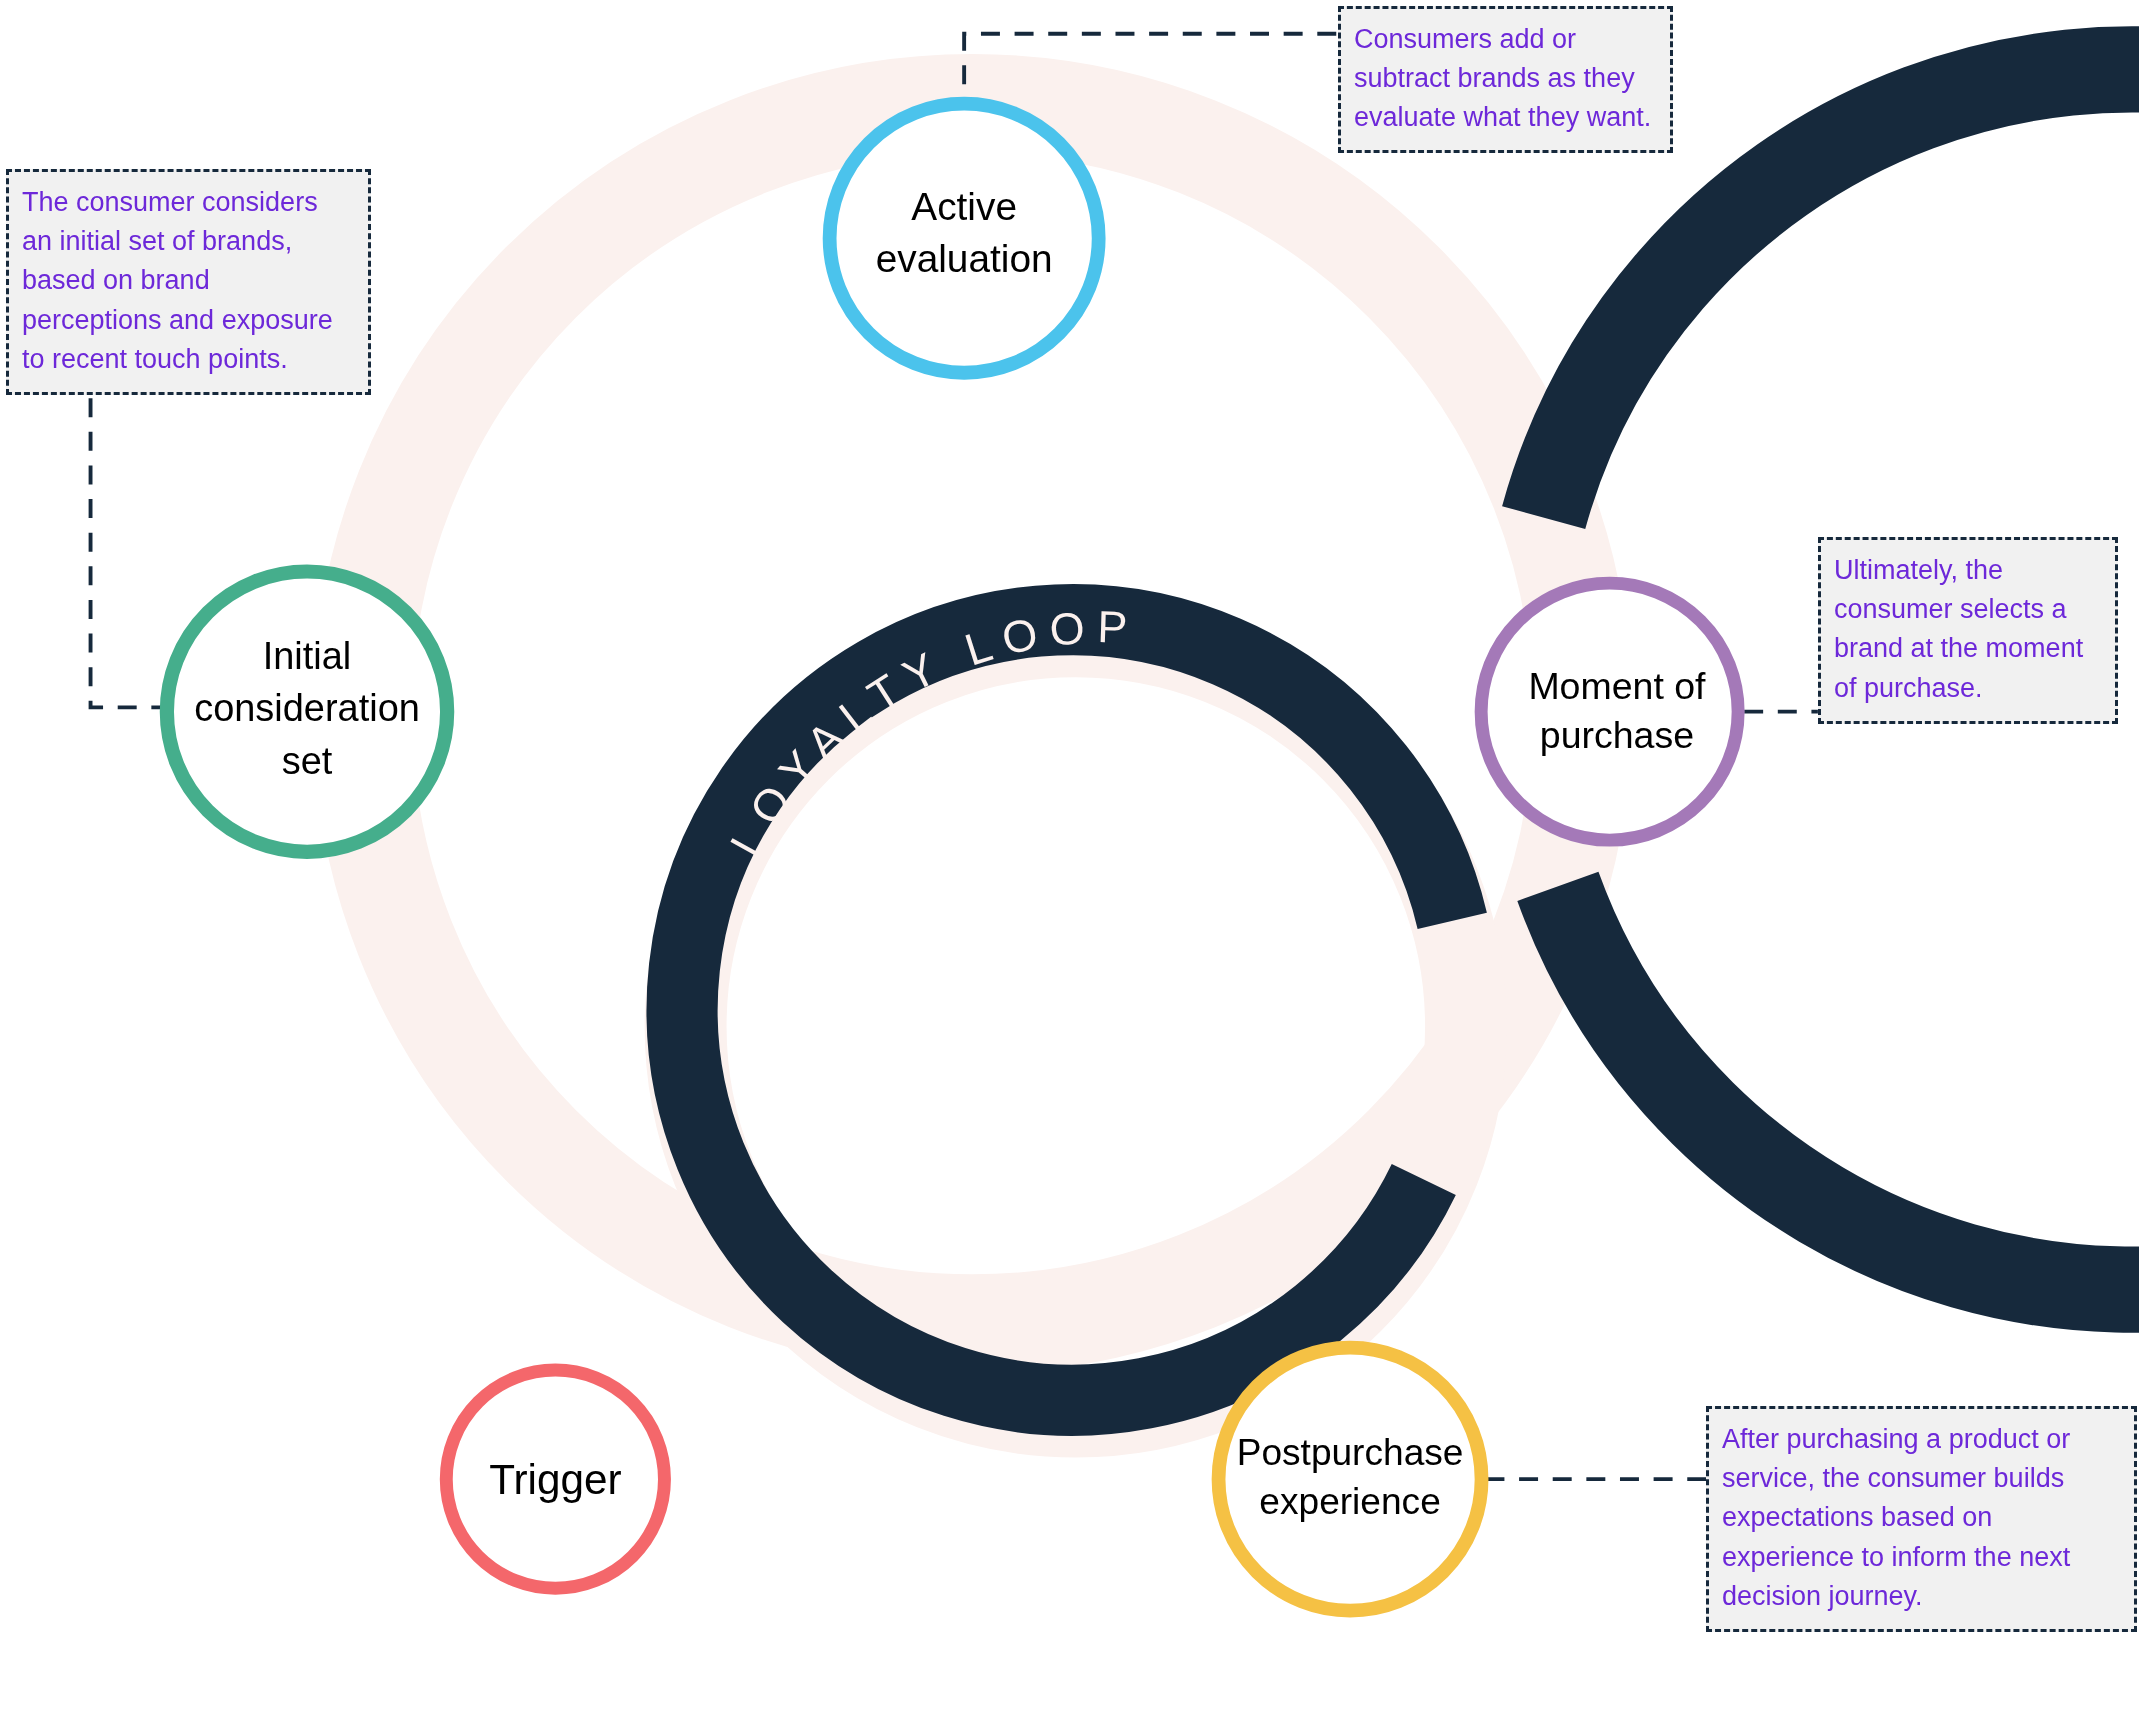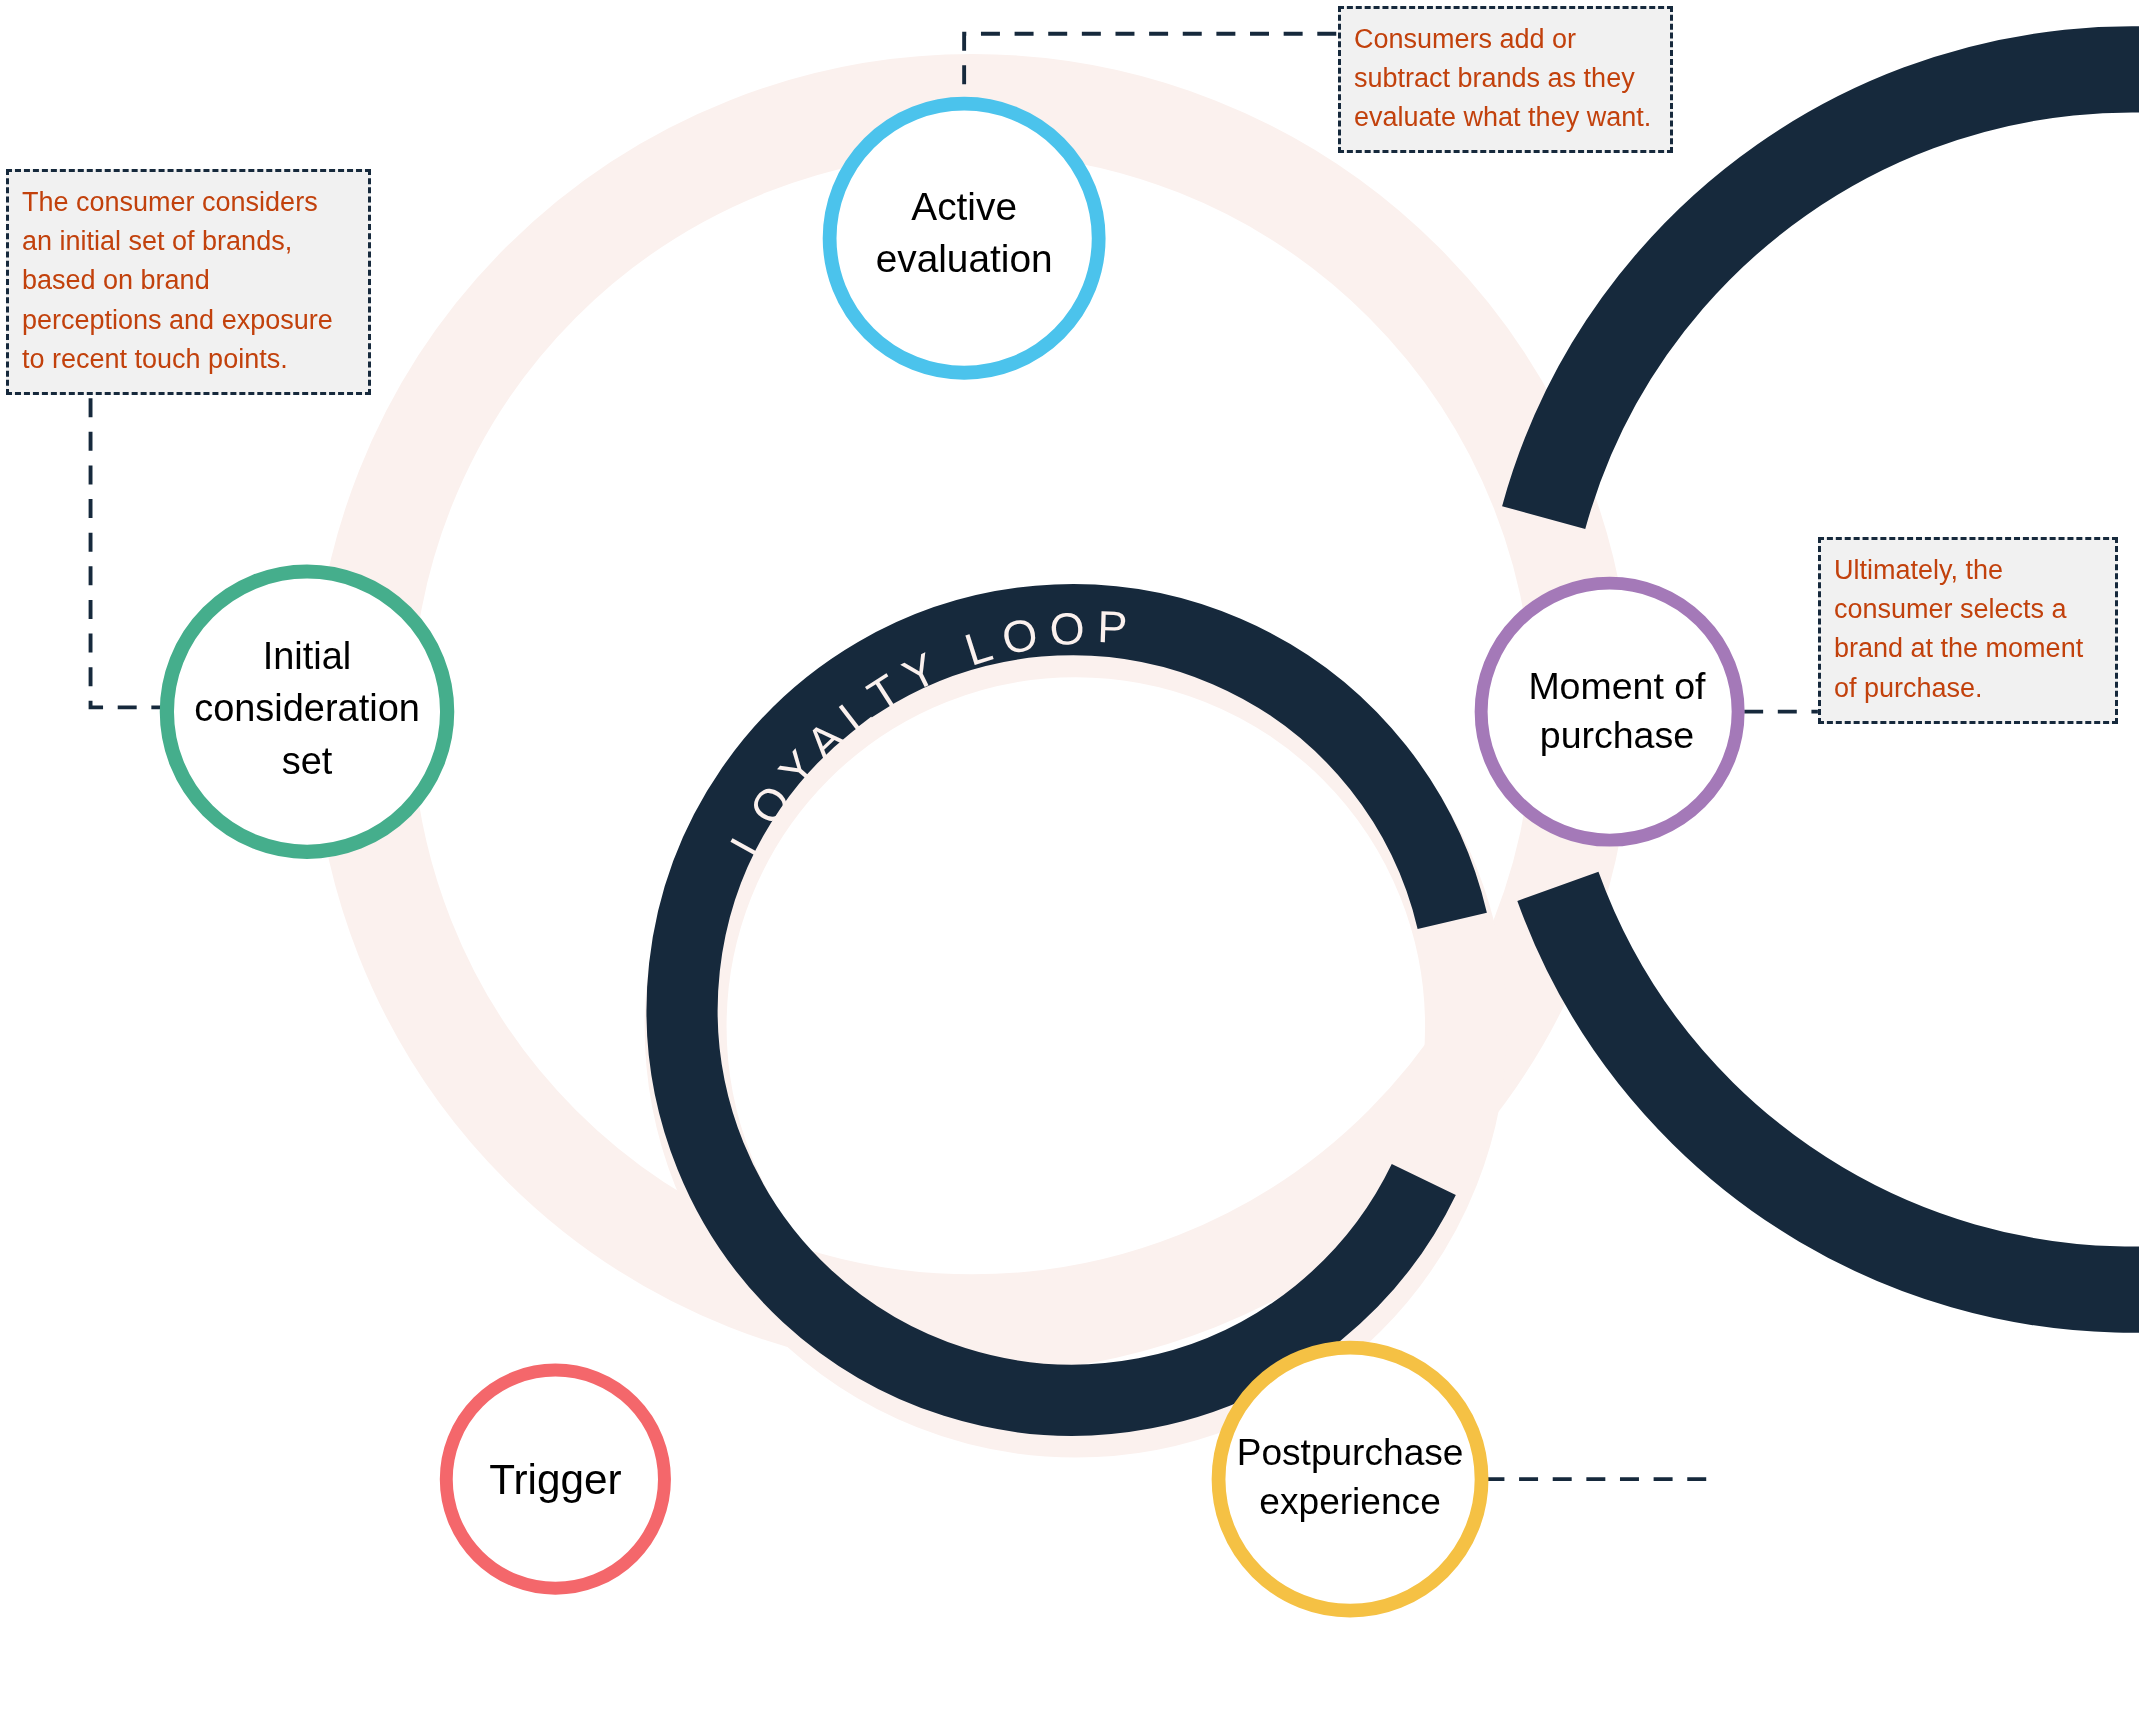--- a/index.html
+++ b/index.html
@@ -26,21 +26,21 @@
   }
   
   .callout {
     position: absolute;
     background: #F1F1F1;
     border: 3px dashed #16293C;
     box-sizing: border-box;
     padding: 11.2px 13px 13px 13px;
     font-size: 27px;
     line-height: 1.45;
-    color: #c2410c;
+    color: #6d28d9;
     font-family: "Liberation Sans", sans-serif;
     white-space: pre-line;
   }
   #callout-initial-consideration { left: 6px;   top: 169px;  width: 365px; }
   #callout-active-evaluation     { left: 1338px; top: 5.6px;   width: 335px;  }
   #callout-moment-of-purchase    { left: 1818px; top: 537px; width: 300px;  }
   #callout-postpurchase          { left: 1706px; top: 1406px; width: 431px; }
 
   .node-label {
     font-family: "Liberation Sans", sans-serif;
@@ -130,15 +130,16 @@
     </g>
 
   </svg>
 
   <div class="callout" id="callout-initial-consideration">The consumer considers an initial set of brands, based on brand perceptions and exposure to recent touch points.</div>
 
   <div class="callout" id="callout-active-evaluation">Consumers add or subtract brands as they evaluate what they want.</div>
 
   <div class="callout" id="callout-moment-of-purchase">Ultimately, the consumer selects a brand at the moment of purchase.</div>
 
+  <div class="callout" id="callout-postpurchase">After purchasing a product or service, the consumer builds expectations based on experience to inform the next decision journey.</div>
 
 </div>
 
 
 </body></html>

